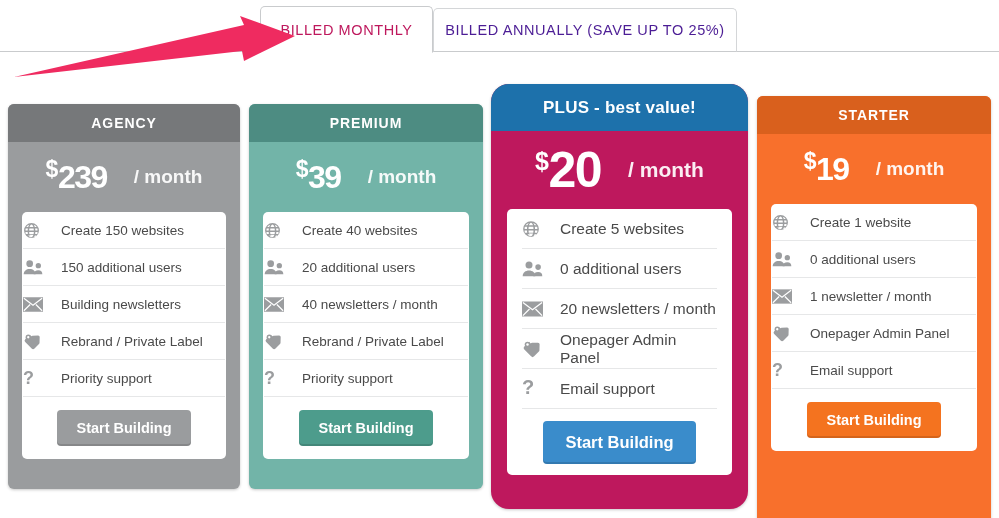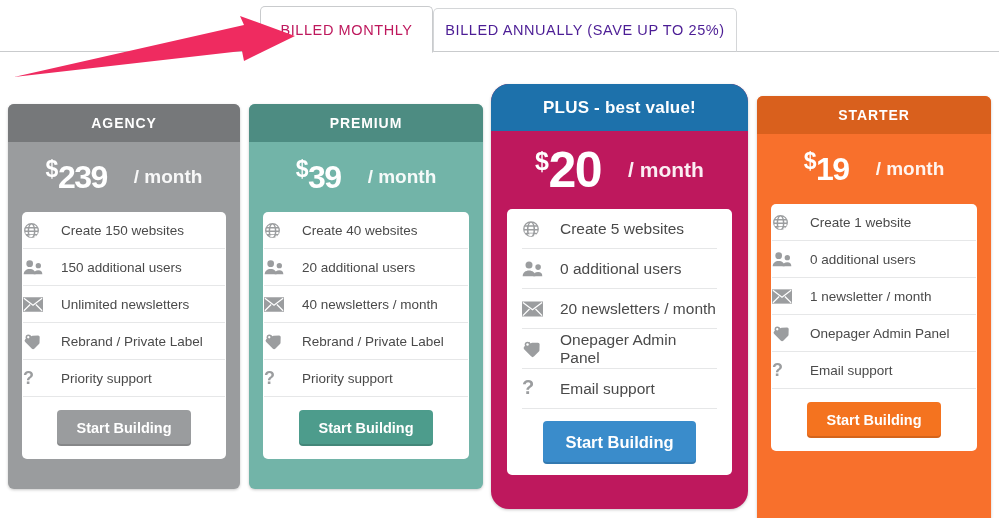--- a/index.html
+++ b/index.html
@@ -255,21 +255,21 @@
         </span>
         <span class="feat-label">150 additional users</span>
       </div>
       <div class="feature">
         <span class="feat-icon">
           <svg width="20" height="15" viewBox="0 0 28 20" fill="currentColor">
               <path d="M0 0h28v20H0z" fill="currentColor"></path>
               <path d="M1.2 1.2 14 11 26.8 1.2M1.2 18.8 10 10M26.8 18.8 18 10" stroke="#ffffff" stroke-width="1.7" fill="none"></path>
             </svg>
         </span>
-        <span class="feat-label">Unlimited newsletters</span>
+        <span class="feat-label">Building newsletters</span>
       </div>
       <div class="feature">
         <span class="feat-icon">
           <svg width="19" height="17" viewBox="0 0 24 22" fill="currentColor">
               <path d="M8.4 2.2 2.6 8a2.6 2.6 0 0 0 0 3.7l8.3 8.3a2.6 2.6 0 0 0 3.7 0l5.8-5.8a2.6 2.6 0 0 0 .7-1.7l.2-7.2a2 2 0 0 0-2-2l-7.2.2a2.6 2.6 0 0 0-1.7.7z"></path>
               <circle cx="6.5" cy="5.5" r="3.4" fill="currentColor"></circle>
               <circle cx="6.5" cy="5.5" r="1.5" fill="#ffffff"></circle>
             </svg>
         </span>
         <span class="feat-label">Rebrand / Private Label</span>

